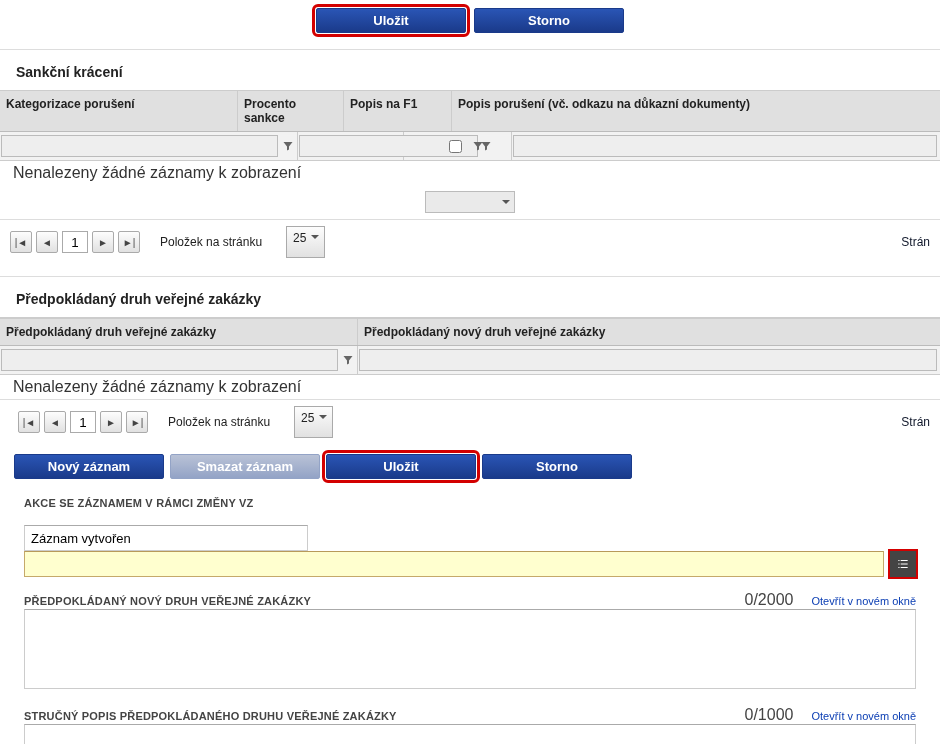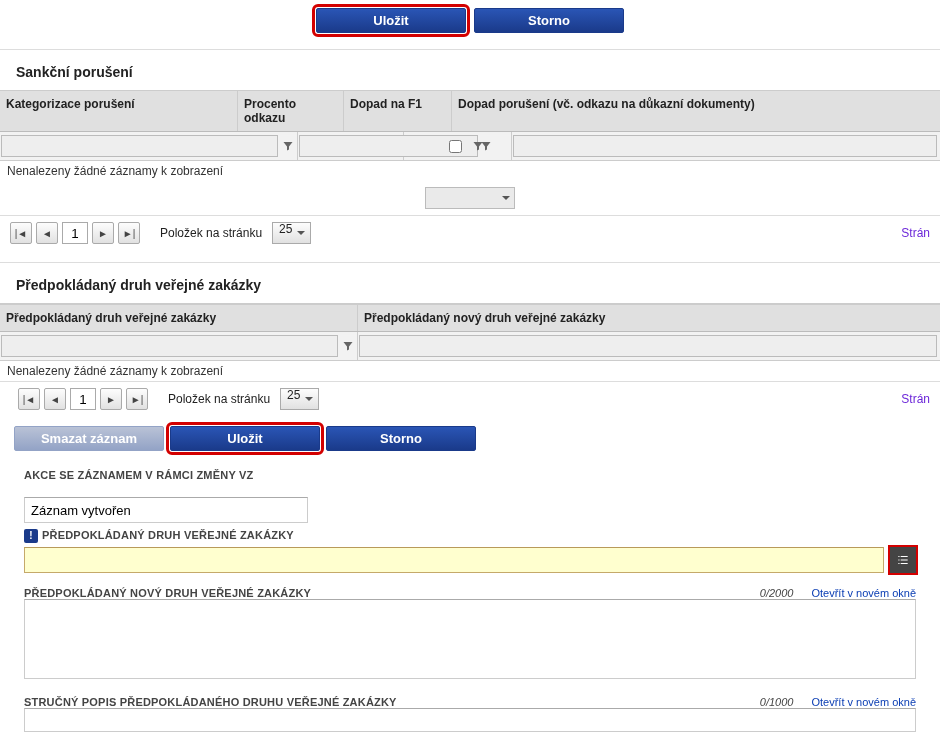--- a/index.html
+++ b/index.html
@@ -13,71 +13,71 @@
 
   .section-title { font-weight: bold; font-size: 14px; padding: 14px 10px 10px 16px; border-bottom: 1px solid #ccc;}
   
   .grid-header { display: flex; background: #e0e0e0; border-bottom: 1px solid #bbb; }
   .grid-header .gh { padding: 6px 6px; font-weight: bold; font-size: 12px; border-right: 1px solid #ccc; }
   .grid-filter-row { display:flex; background:#f2f2f2; border-bottom:1px solid #ccc; }
   .grid-filter-row .gf { display:flex; align-items:center; padding:3px 1px 3px 1px; border-right:1px solid #ccc;}
   .filter-input { flex:1; height:22px; border:1px solid #bbb; background:#eee; margin-right:2px; }
   .funnel { width:16px; height:22px; display:flex; align-items:center; justify-content:center; color:#666; cursor:pointer;}
   .funnel svg { width:12px; height:12px; fill:#666; }
-  .no-records { font-size:12px; padding:3px 7px; color:#333;}
+  .no-records { font-size:16px; padding:3px 13px; color:#333;}
 
   .sub-toolbar { display:flex; align-items:center; padding:6px 6px; gap:6px; }
   .sub-toolbar .combo { width:90px; height:22px; border:1px solid #bbb; background:#eaeaea; position:relative;}
   .sub-toolbar .combo::after { content:''; position:absolute; right:4px; top:8px; border:4px solid transparent; border-top-color:#555;}
 
   .pager { display:flex; align-items:center; gap:4px; padding:6px 10px; border-top:1px solid #ddd;}
   .pbtn { width:22px; height:22px; background:linear-gradient(#fdfdfd,#e1e1e1); border:1px solid #aaa; border-radius:2px; display:flex; align-items:center; justify-content:center; cursor:pointer; font-size:10px; color:#444;}
   .pinput { width:26px; height:22px; text-align:center; border:1px solid #aaa;}
   .p-label { margin-left:16px;}
-  .p-select { height:22px; border:1px solid #aaa; padding:0 18px 8px 6px; position:relative; display:inline-flex; align-items:center; cursor:pointer; margin-left:6px; background:linear-gradient(#fdfdfd,#e1e1e1);}
+  .p-select { height:32px; border:1px solid #aaa; padding:0 18px 8px 6px; position:relative; display:inline-flex; align-items:center; cursor:pointer; margin-left:20px; background:linear-gradient(#fdfdfd,#e1e1e1);}
   .p-select::after{ content:''; position:absolute; right:5px; top:8px; border:4px solid transparent; border-top-color:#555;}
-  .page-right { margin-left:auto; color:#6d28d9;}
+  .page-right { margin-left:auto; color:#0f172a;}
 
   .section2-header { display:flex; background:#e0e0e0; border-top:1px solid #ccc; border-bottom:1px solid #bbb;}
   .section2-header .gh2 { padding:6px 6px; font-weight:bold; border-right:1px solid #ccc;}
   .section2-filter { display:flex; background:#f2f2f2; border-bottom:1px solid #ccc;}
   .section2-filter .gf2 { display:flex; padding:3px 1px; border-right:1px solid #ccc;}
 
   .action-row { display:flex; gap:6px; padding:10px 14px 8px;}
   .action-row .btn { width:150px; }
 
   .form-area { padding: 4px 24px 10px 24px;}
   .field-label { font-size:11px; font-weight:bold; color:#444; letter-spacing:0.2px; padding:6px 0 4px;}
   .req-icon { display:inline-block; width:14px; height:14px; background:#1a3a8a; color:#fff; font-size:10px; text-align:center; line-height:14px; border-radius:2px; margin-right:4px;}
   .text-input { width:284px; height:26px; border:1px solid #ccc; border-top-color:#aaa; padding:2px 6px; font-size:13px;margin-top:12px;}
   .lookup-wrap { display:flex; align-items:center; gap:6px;}
   .lookup-input { flex:1; height:26px; border:1px solid #c5a96a; background:#ffffcf; border-top-color:#b89a5a;}
   .lookup-btn { width:26px; height:26px; background:#444; display:flex; align-items:center; justify-content:center; cursor:pointer;}
   .lookup-btn svg { width:14px; height:14px; fill:#fff;}
   .field-row-head { display:flex; align-items:baseline; }
-  .counter { margin-left:auto; font-size:11px; color:#444;font-style:italic;}
+  .counter { margin-left:auto; font-size:16px; color:#444;}
   .open-link { color:#0a3db3; font-weight:normal; font-size:11px; margin-left:18px; cursor:pointer;}
   .textarea { width:100%; height:80px; border:1px solid #ccc; border-top-color:#aaa; background:#fff; resize:none;}
   .gap { border-top:1px solid #ddd; margin:12px 0 0 0;}
 </style>
 </head>
 <body>
 
 <div class="top-buttons">
   <div class="btn highlight-red">Uložit</div>
   <div class="btn">Storno</div>
 </div>
 
-<div class="section-title">Sankční porušení</div>
+<div class="section-title">Sankční krácení</div>
 
 <div class="grid-header">
   <div class="gh" style="width:238px">Kategorizace porušení</div>
-  <div class="gh" style="width:106px">Procento odkazu</div>
-  <div class="gh" style="width:108px">Dopad na F1</div>
-  <div class="gh" style="flex:1; border-right:none">Dopad porušení (vč. odkazu na důkazní dokumenty)</div>
+  <div class="gh" style="width:106px">Procento sankce</div>
+  <div class="gh" style="width:108px">Popis na F1</div>
+  <div class="gh" style="flex:1; border-right:none">Popis porušení (vč. odkazu na důkazní dokumenty)</div>
 </div>
 <div class="grid-filter-row">
   <div class="gf" style="width:298px">
     <input class="filter-input" style="">
     <span class="funnel">
         <svg viewBox="0 0 24 24">
           <path d="M3 4h18l-7 9v6l-4 2v-8z"></path>
         </svg>
       </span>
   </div>
@@ -146,32 +146,30 @@
   <div class="pbtn">◄</div>
   <input class="pinput" value="1" style="">
   <div class="pbtn">►</div>
   <div class="pbtn">►|</div>
   <span class="p-label">Položek na stránku</span>
   <span class="p-select">25</span>
   <span class="page-right">Strán</span>
 </div>
 
 <div class="action-row">
+  <div class="btn">Nový záznam</div>
   <div class="btn btn-disabled">Smazat záznam</div>
   <div class="btn highlight-red">Uložit</div>
   <div class="btn">Storno</div>
 </div>
 
 <div class="form-area">
   <div class="field-label">AKCE SE ZÁZNAMEM V RÁMCI ZMĚNY VZ</div>
   <input class="text-input" value="Záznam vytvořen" style="">
 
-  <div class="field-label">
-    <span class="req-icon">!</span><span>PŘEDPOKLÁDANÝ DRUH VEŘEJNÉ ZAKÁZKY</span>
-  </div>
   <div class="lookup-wrap">
     <input class="lookup-input" style="">
     <div class="lookup-btn highlight-red-thin">
       <svg viewBox="0 0 24 24">
           <path d="M4 5h2v2H4zM8 5h12v2H8zM4 11h2v2H4zM8 11h12v2H8zM4 17h2v2H4zM8 17h12v2H8z"></path>
         </svg>
     </div>
   </div>
 
   <div class="field-row-head" style="margin-top:14px">

